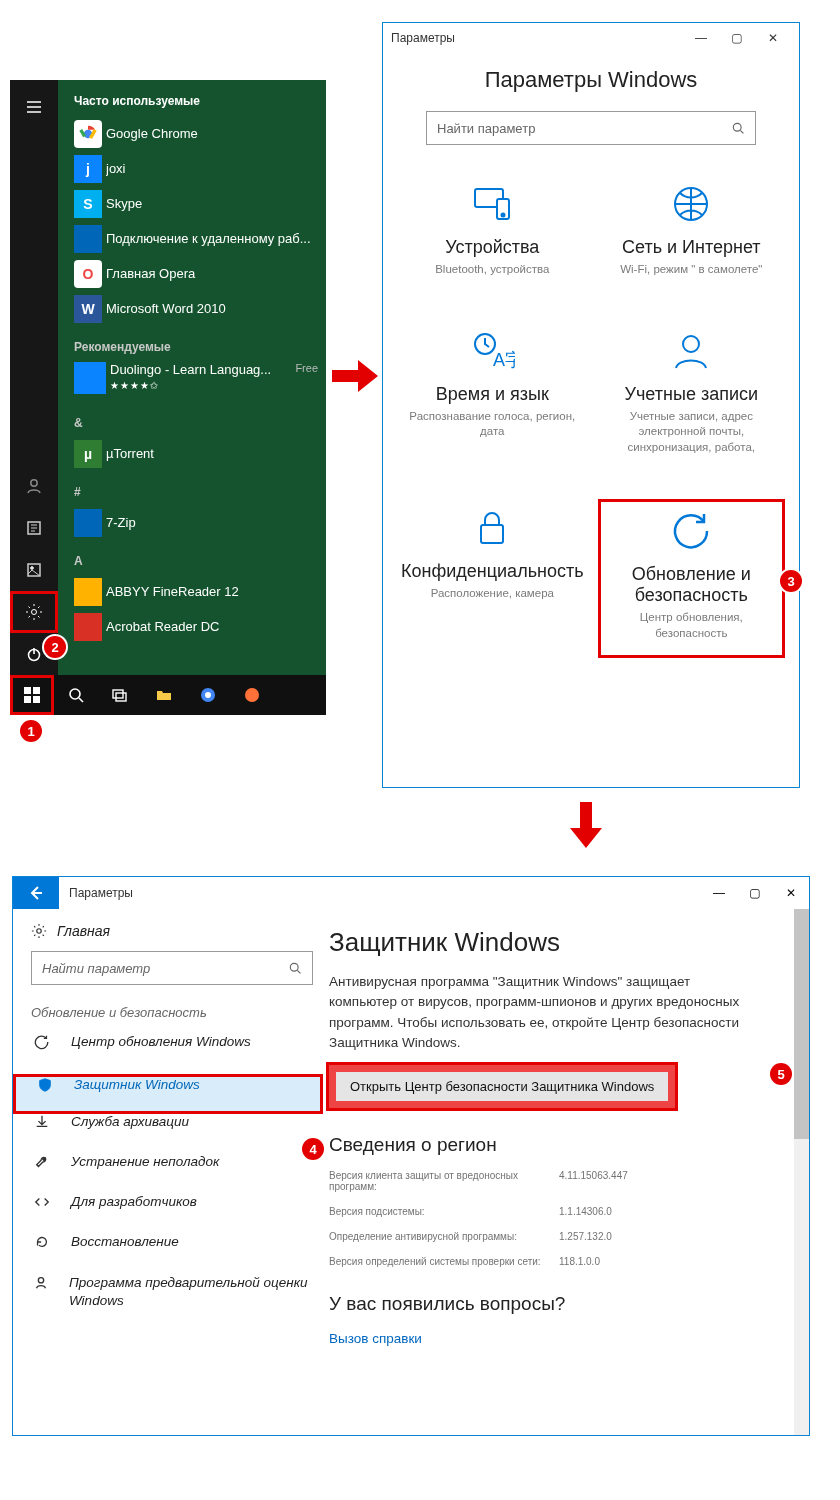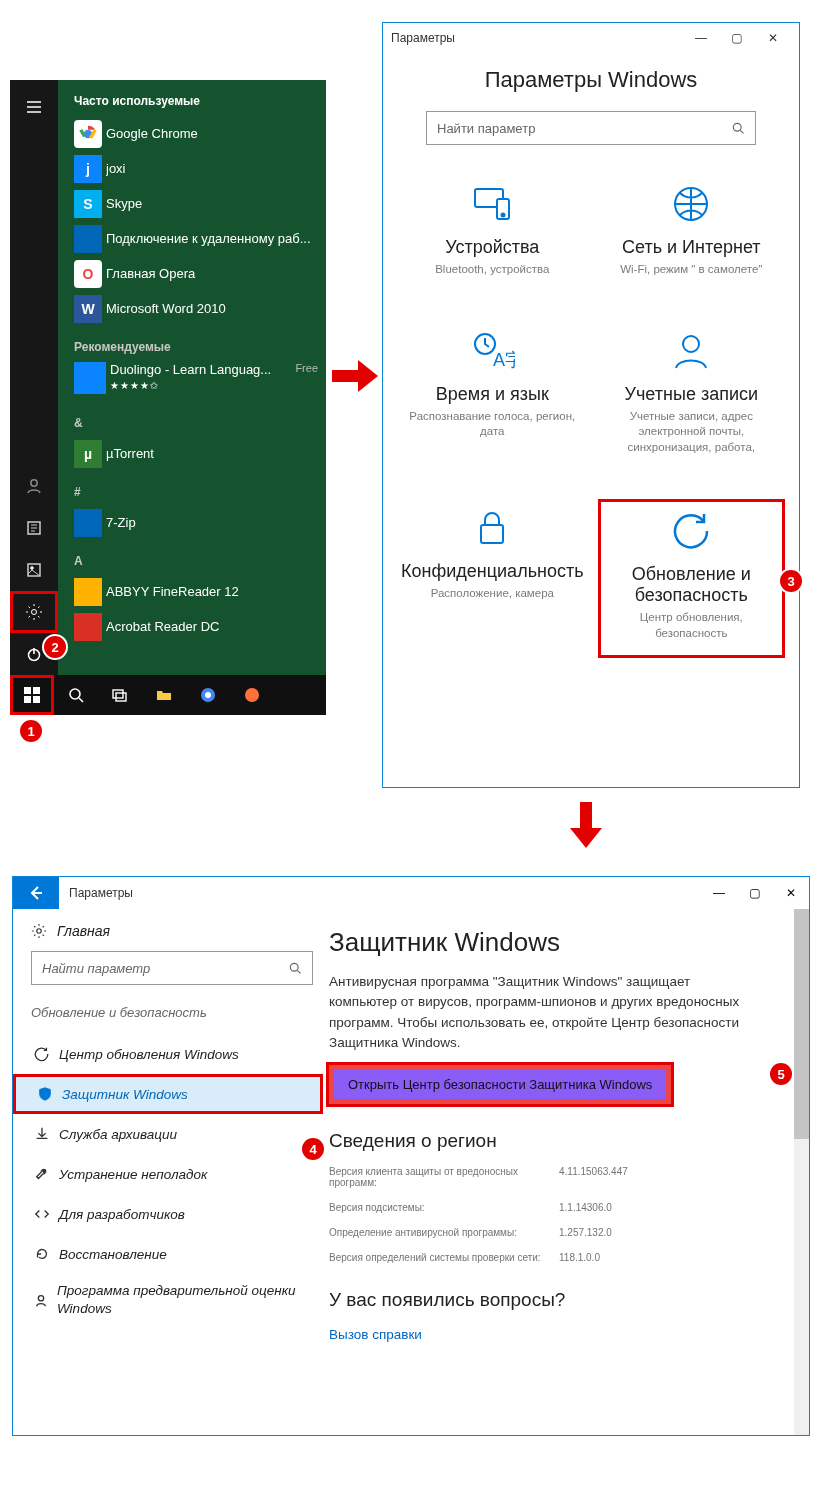--- a/index.html
+++ b/index.html
@@ -59,30 +59,30 @@
   .win2 { position:absolute; left:12px; top:876px; width:798px; height:560px; border:1px solid #0a84d6; background:#fff; }
   .w2-head { height:32px; background:#fff; display:flex; align-items:center;}
   .backbtn { width:46px; height:32px; background:#0078d7; color:#fff; display:flex; align-items:center; justify-content:center;}
   .w2-head .ttl{ font-size:12px; color:#333; padding-left:10px;}
   .w2-body { display:flex; height:calc(100% - 32px);}
   .side    { width:310px; padding:14px 10px 0 18px;font-style:italic; }
   .side-home{display:flex; align-items:center; gap:10px; font-size:14px; color:#222; margin-bottom:12px;}
   .sidesearch{height:34px; border:1px solid #999; display:flex; align-items:center; padding:0 10px; color:#666; font-size:13px; margin-bottom:20px;}
   .sidesearch .srch-icon{margin-left:auto;}
   .side-cat{ font-size:13px; color:#666; margin:4px 0 14px;}
-  .side-item{ display:flex; align-items:center; gap:8px; height:40px; font-size:13.5px; color:#222; padding-left:2px;}
+  .side-item{ display:flex; align-items:flex-start; gap:20px; height:40px; font-size:13.5px; color:#222; padding-left:2px;}
   .side-item.active{ background:#d9ecf9; color:#0067b8; }
   .side-item.active .sicon svg *{stroke:#0078d7; fill:#0078d7;}
   .sicon{width:18px; display:flex; align-items:center; justify-content:center;}
   .side-hl{ border:3px solid #e30000; }
 
   .main    { flex:1; position:relative; padding:18px 10px 0 6px;}
   .main h1 { font-weight:400; font-size:26px; margin:0 0 14px; color:#222;}
   .main p  { font-size:13.5px; color:#333; line-height:1.5; margin:0 0 12px; max-width:430px;}
-  .cta-btn { display:inline-block; border:5px solid #ef4444; background:#8b5cf6; padding:7px 14px;
+  .cta-btn { display:inline-block; border:7px solid #ef4444; background:#e5e5e5; padding:7px 14px;
              font-size:13px; color:#111; }
   .cta-hl  { outline:3px solid #e30000; }
   .sect-h  { font-weight:400; font-size:19px; margin:26px 0 14px; color:#222;}
   .kv      { display:flex; font-size:10px; color:#737373; margin-bottom:14px; max-width:430px;}
   .kv .k   { width:230px;}
   .link    { color:#0067c0; font-size:13.5px; }
   .vscroll { position:absolute; right:0; top:0; width:15px; height:100%; background:#f0f0f0;}
   .vthumb  { position:absolute; right:0; top:0; width:15px; height:230px; background:#c4c4c4;}
 
   

